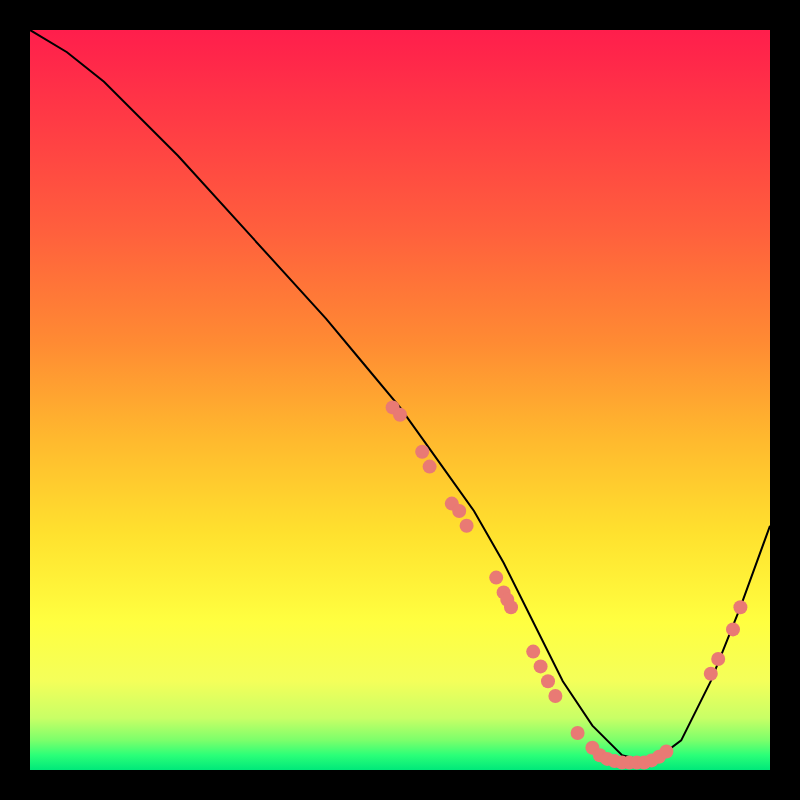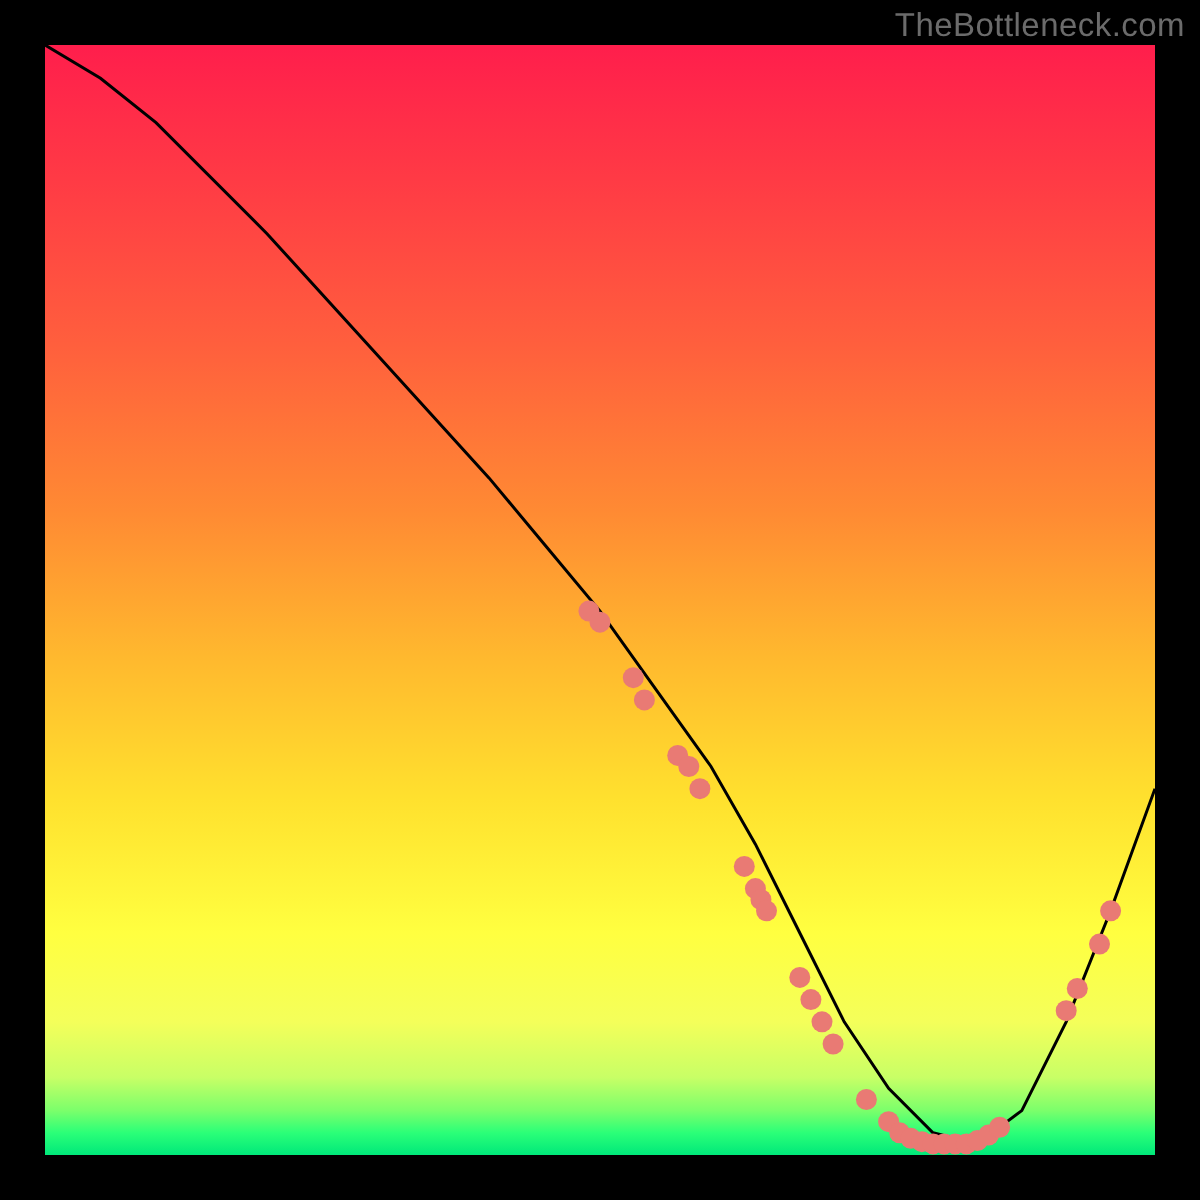--- a/index.html
+++ b/index.html
@@ -67,21 +67,20 @@
   .dot {
     fill: #e97a74;
     stroke: none;
   }
 </style>
 </head>
 <body>
 
 <div class="frame">
 
-  <div class="watermark">TheBottleneck.com</div>
 
   <div class="plot-area">
     <svg class="curve" viewBox="0 0 740 740" preserveAspectRatio="none">
       <path id="curve-path" class="line" d="M0.0 0.0 L37.0 22.2 L74.0 51.8 L148.0 125.8 L222.0 207.2 L296.0 288.6 L333.0 333.0 L370.0 377.4 L407.0 429.2 L444.0 481.0 L473.6 532.8 L503.2 592.0 L532.8 651.2 L562.4 695.6 L592.0 725.2 L621.6 732.6 L651.2 710.4 L680.8 651.2 L710.4 577.2 L740.0 495.8"></path>
       <g id="points-group">
           <circle cx="362.6" cy="377.4" r="7" class="dot"></circle>
           <circle cx="370.0" cy="384.8" r="7" class="dot"></circle>
           <circle cx="392.2" cy="421.8" r="7" class="dot"></circle>
           <circle cx="399.6" cy="436.6" r="7" class="dot"></circle>
           <circle cx="421.8" cy="473.6" r="7" class="dot"></circle>

